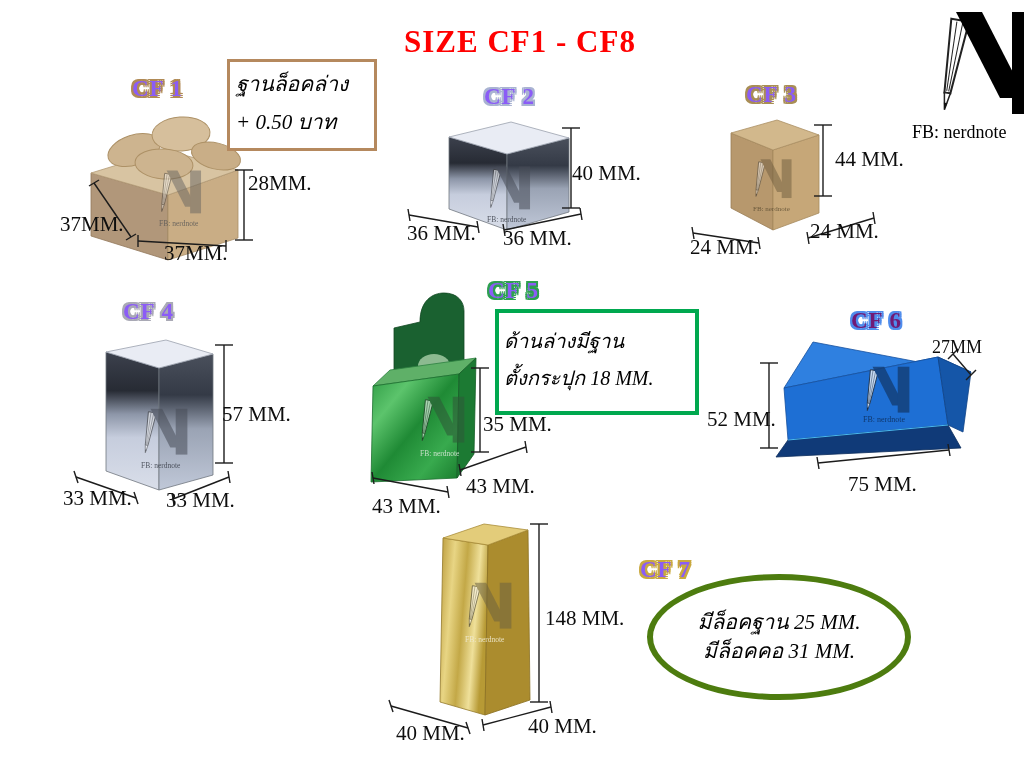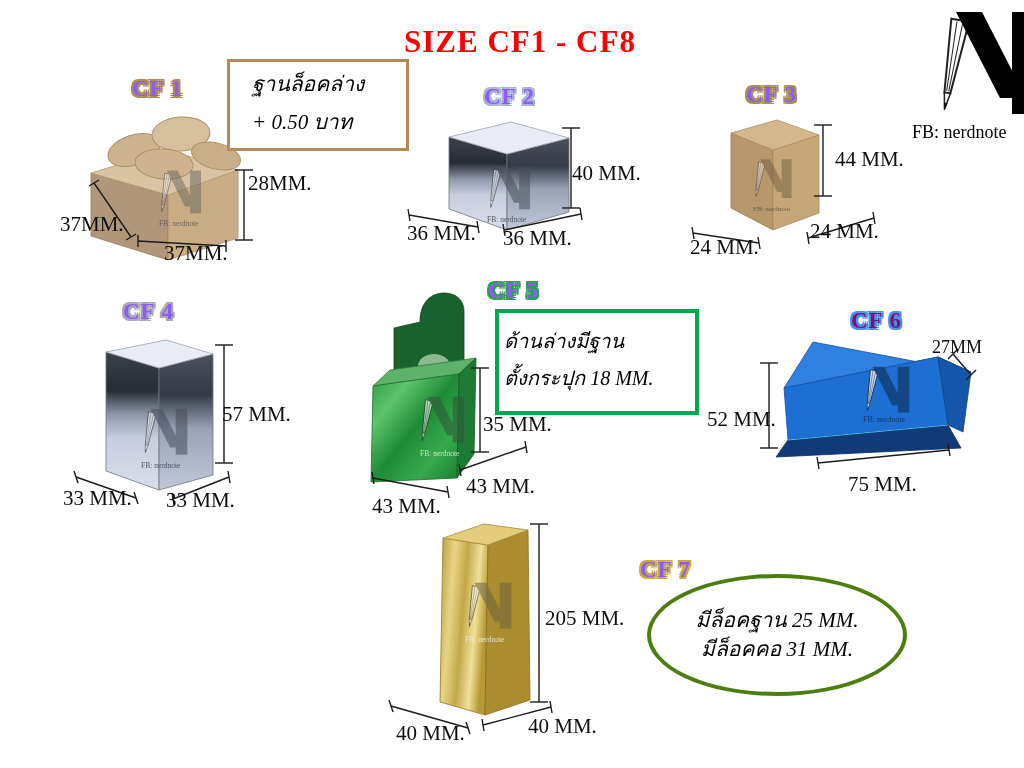--- a/index.html
+++ b/index.html
@@ -5,24 +5,24 @@
   html,body{margin:0;padding:0;background:#fff;}
   .page{position:relative;width:1024px;height:768px;background:#ffffff;overflow:hidden;
         font-family:"Liberation Serif", serif;margin-left:36px;}
   .title{position:absolute;font-size:31px;letter-spacing:1px;color:#ff0000;font-weight:600;}
   .cflabel{position:absolute;font-size:23px;font-weight:700;color:#8b5cf6;letter-spacing:1px;
     text-shadow:-2px -2px 0 var(--oc),2px -2px 0 var(--oc),-2px 2px 0 var(--oc),2px 2px 0 var(--oc),
     -2px 0 0 var(--oc),2px 0 0 var(--oc),0 -2px 0 var(--oc),0 2px 0 var(--oc);}
   .dim{position:absolute;font-size:21px;color:#0d0d0d;white-space:nowrap;}
   .notebox{position:absolute;font-style:italic;color:#000;background:#fff;}
   .note-cf1{left:191px;top:59px;width:132px;height:80px;border:3px solid #b5895e;
-            padding:3px 22px;font-size:21px;line-height:38px;}
+            padding:3px 6px;font-size:21px;line-height:38px;}
   .note-cf5{left:459px;top:309px;width:186px;height:78px;border:4px solid #00a84f;
             padding:10px 5px;font-size:20px;line-height:37px;}
-  .note-cf7{left:611px;top:574px;width:252px;height:114px;border:4px solid #4d7c0f;
+  .note-cf7{left:611px;top:574px;width:252px;height:114px;border:6px solid #4d7c0f;
             border-radius:50%;display:flex;flex-direction:column;justify-content:center;
             align-items:center;font-size:21px;line-height:29px;text-align:center;}
   .logocap{position:absolute;font-size:18px;color:#000;}
   svg{position:absolute;overflow:visible;}
 </style>
 </head>
 <body>
 
 <div class="page">
 
@@ -242,21 +242,21 @@
         <line x1="149" y1="12" x2="167" y2="12"></line>
         <line x1="149" y1="190" x2="167" y2="190"></line>
       <line x1="10" y1="194" x2="87" y2="216"></line>
         <line x1="8" y1="188" x2="12" y2="200"></line>
         <line x1="85" y1="210" x2="89" y2="222"></line>
       <line x1="102" y1="213" x2="170" y2="195"></line>
         <line x1="101" y1="207" x2="103" y2="219"></line>
         <line x1="169" y1="189" x2="171" y2="201"></line>
     </g>
   </svg>
-  <div class="dim" style="left:509px;top:606px">205 MM.</div>
+  <div class="dim" style="left:509px;top:606px">148 MM.</div>
   <div class="dim" style="left:360px;top:721px">40 MM.</div>
   <div class="dim" style="left:492px;top:714px">40 MM.</div>
   <div class="notebox note-cf7">
     <div>มีล็อคฐาน 25 MM.</div>
     <div>มีล็อคคอ 31 MM.</div>
   </div>
 
 </div>
 
 </body></html>

